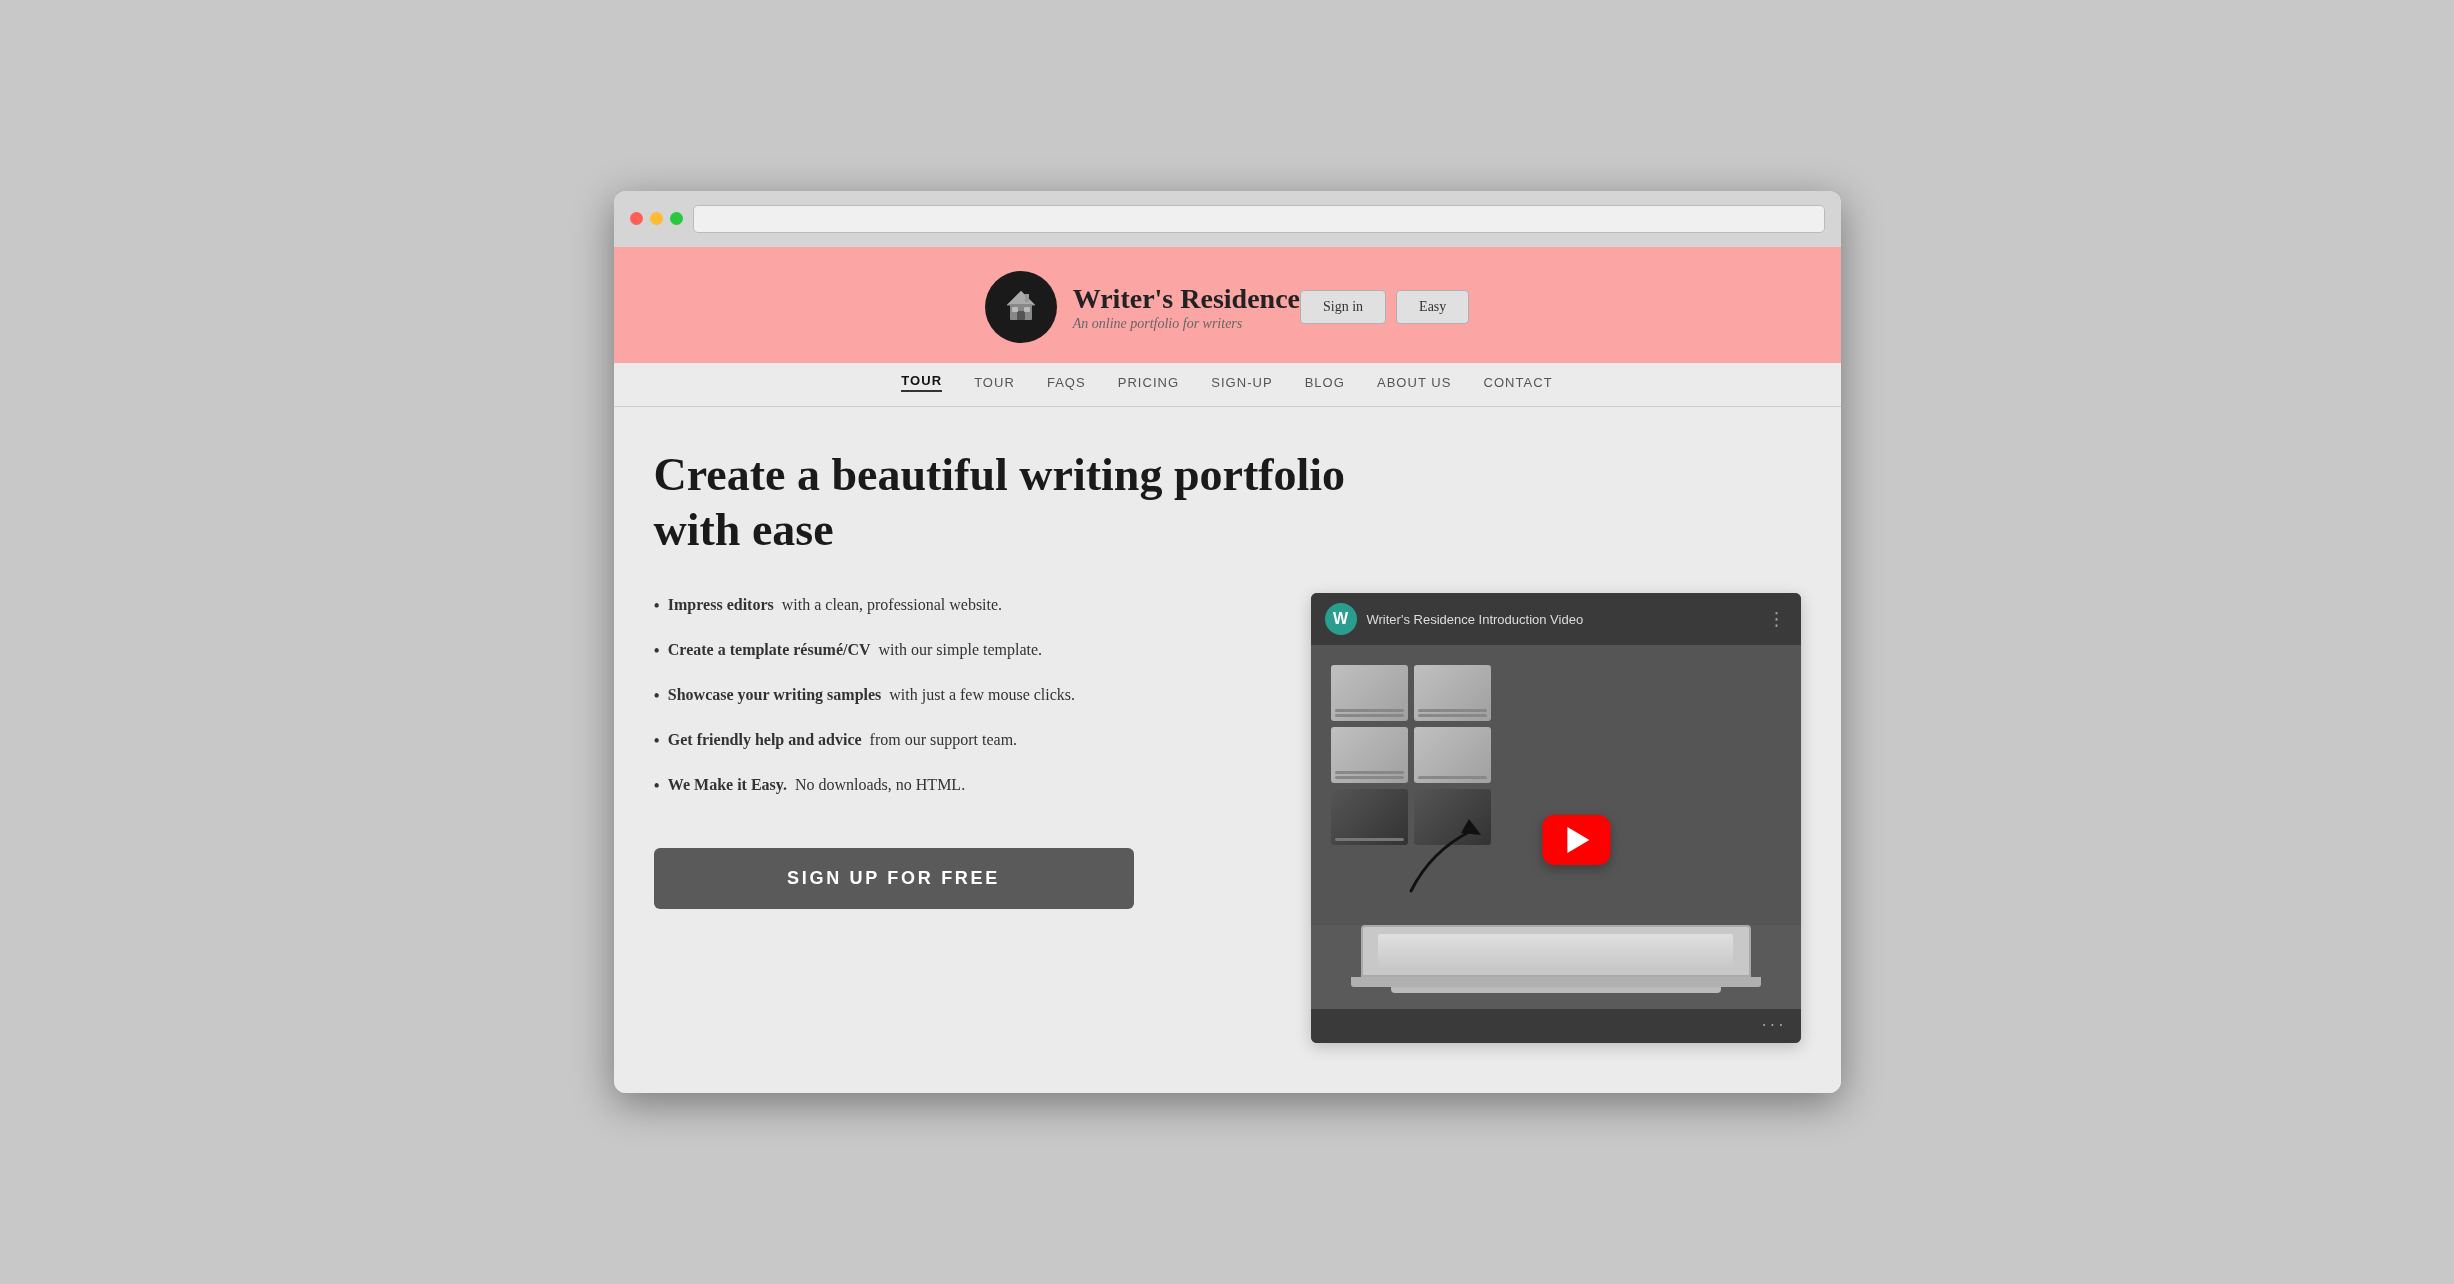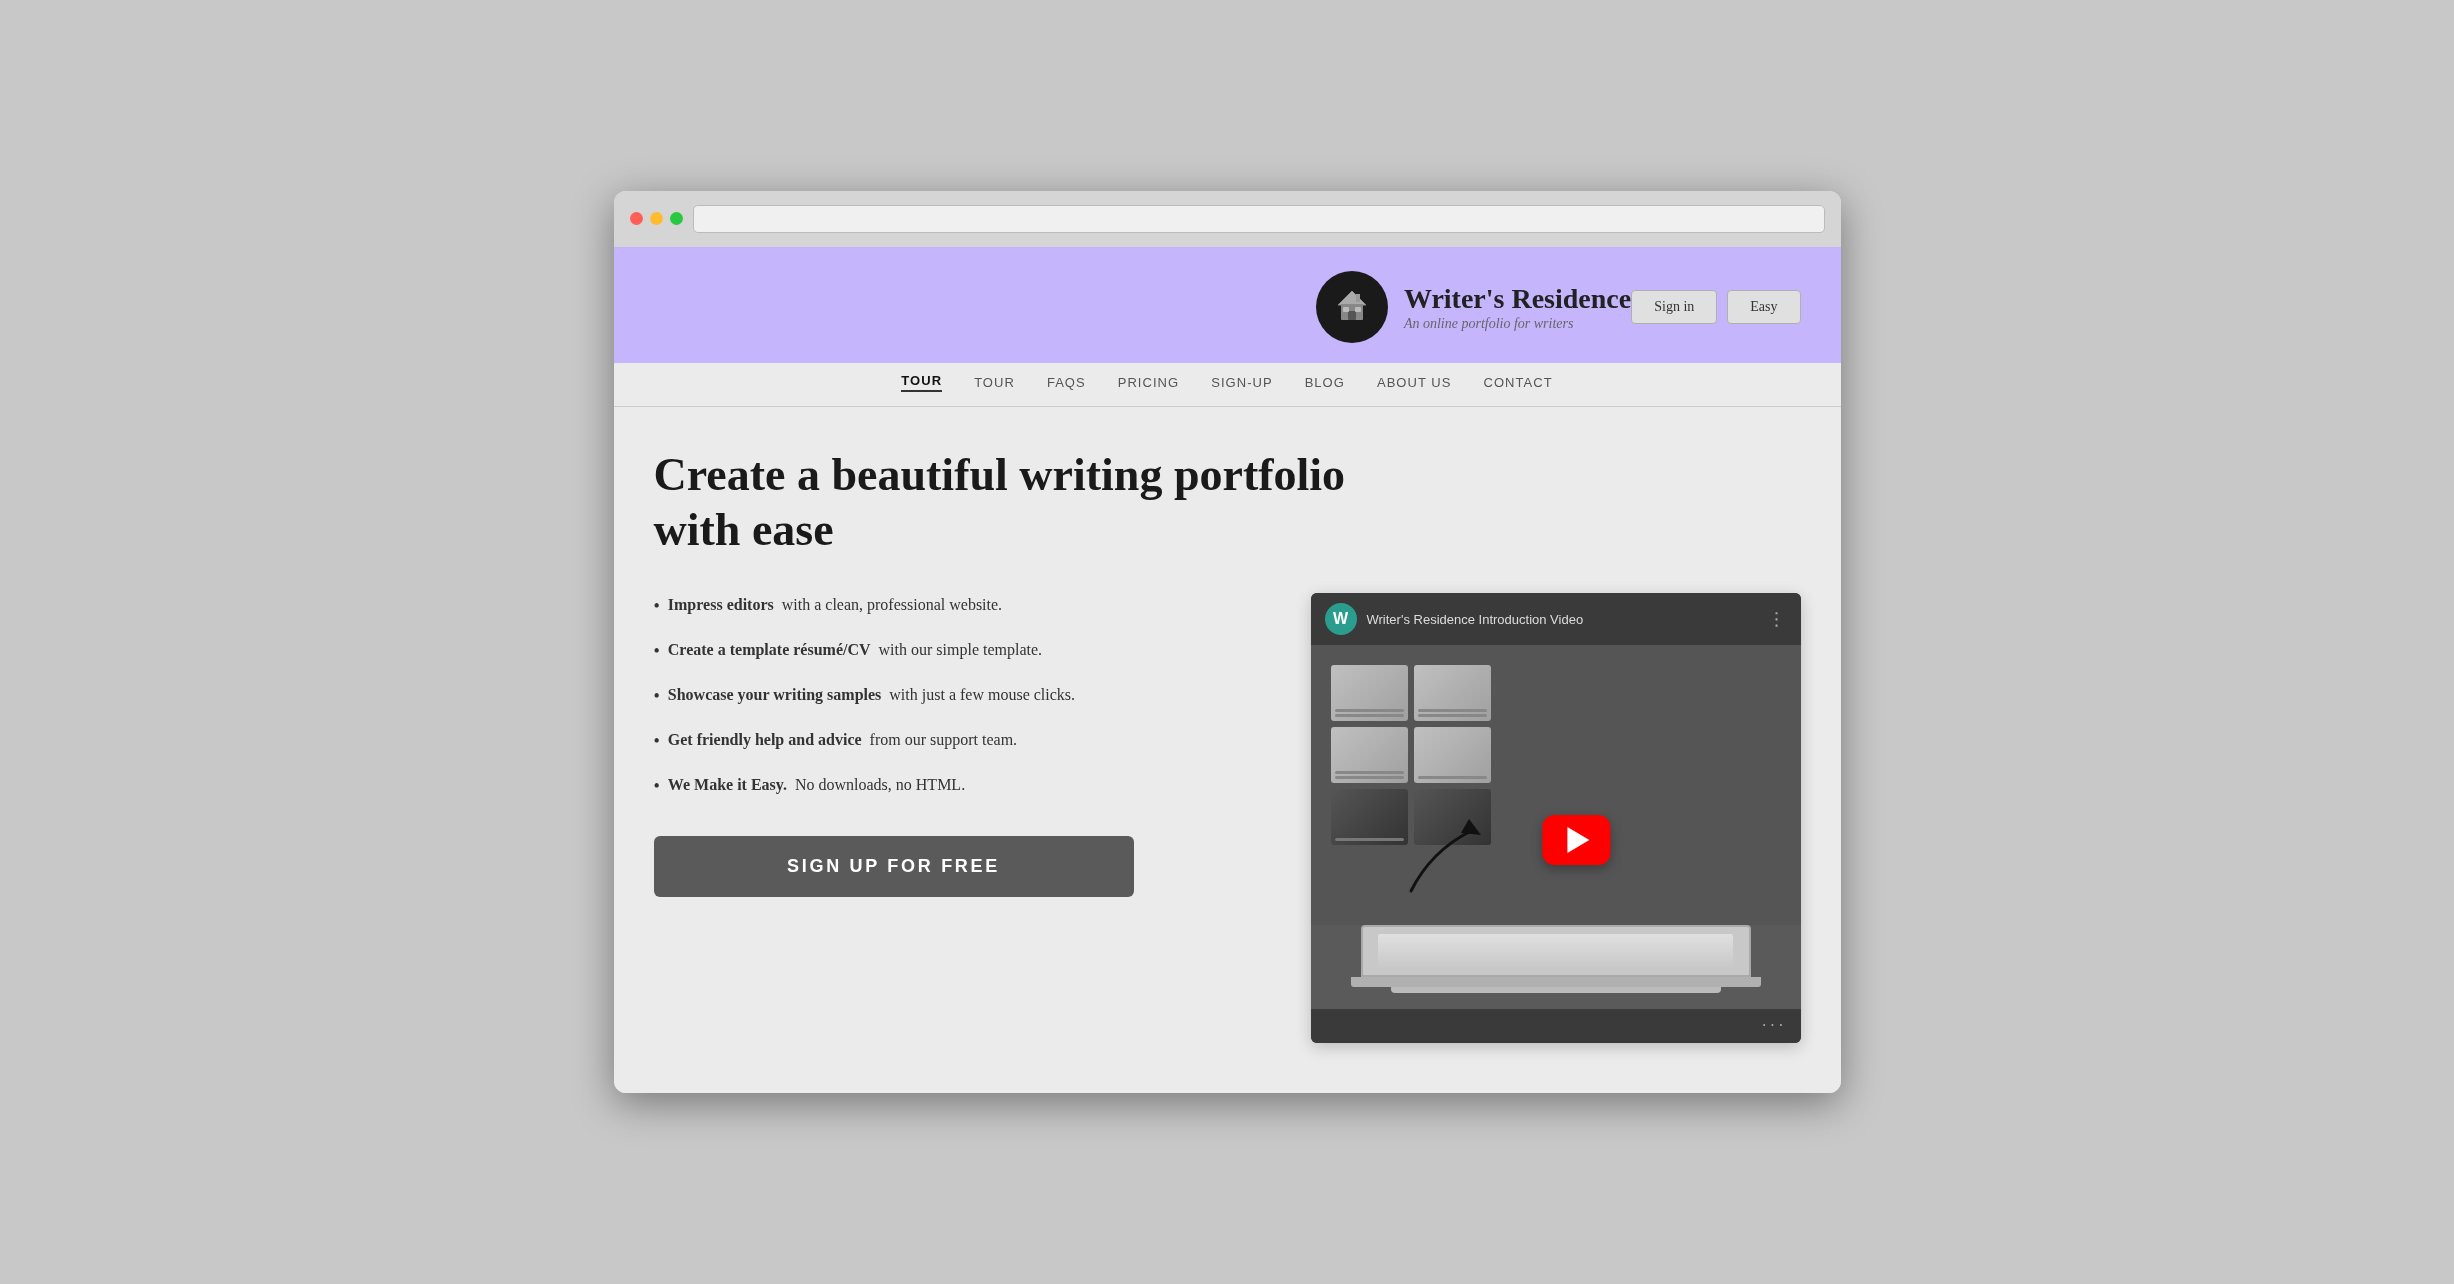--- a/index.html
+++ b/index.html
@@ -56,24 +56,24 @@
     }
 
     .page-content {
       background: #ebebeb;
       padding: 0;
     }
 
     
     .header {
       display: flex;
-      justify-content: flex-end;
+      justify-content: center;
       align-items: center;
       padding: 24px 40px 20px 40px;
-      background: #c4b5fd;
+      background: #fca5a5;
     }
 
     .logo-area {
       display: flex;
       align-items: center;
       gap: 16px;
     }
 
     .logo-circle {
       width: 72px;
@@ -180,21 +180,21 @@
     }
 
     .left-col {
       flex: 1;
       min-width: 0;
     }
 
     .bullet-list {
       list-style: none;
       padding: 0;
-      margin-bottom: 36px;
+      margin-bottom: 48px;
     }
 
     .bullet-list li {
       display: flex;
       align-items: flex-start;
       gap: 8px;
       margin-bottom: 18px;
       font-size: 16px;
       color: #333;
       font-family: Georgia, serif;

